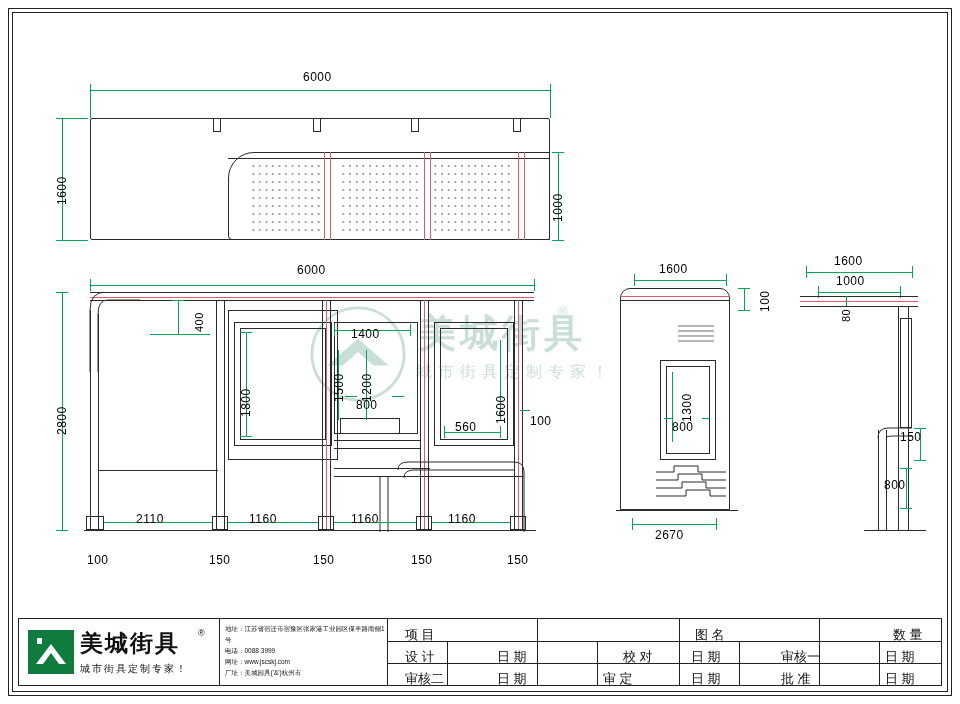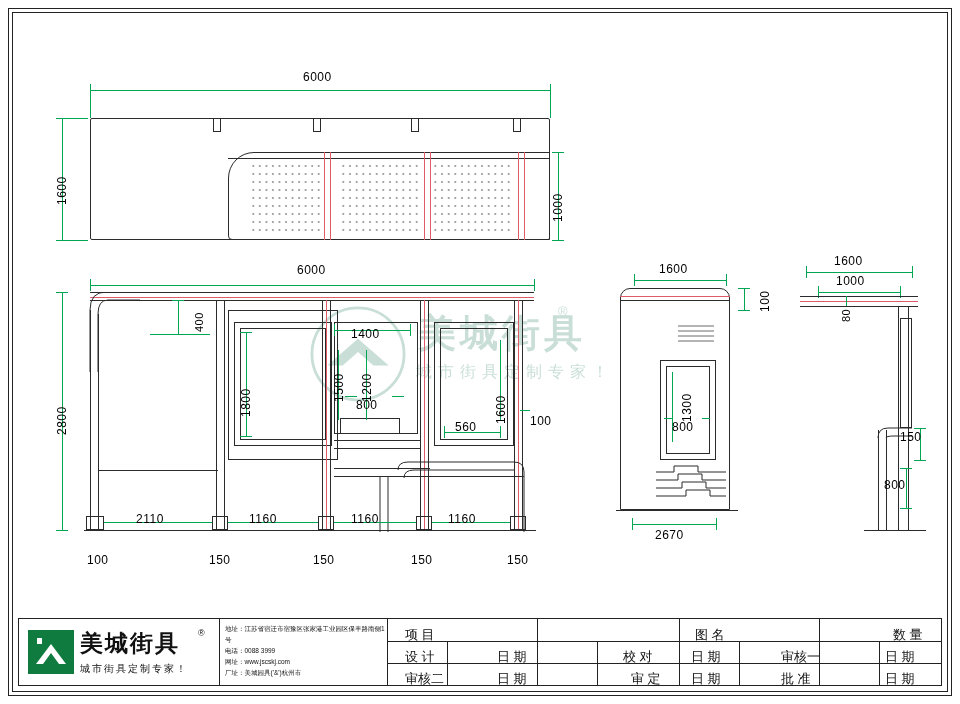--- a/index.html
+++ b/index.html
@@ -697,19 +697,19 @@
 
     <div class="tbl-label" style="left:386px;top:29px;">设 计</div>
     <div class="tbl-label" style="left:478px;top:29px;">日 期</div>
     <div class="tbl-label" style="left:604px;top:29px;">校 对</div>
     <div class="tbl-label" style="left:672px;top:29px;">日 期</div>
     <div class="tbl-label" style="left:762px;top:29px;">审核一</div>
     <div class="tbl-label" style="left:866px;top:29px;">日 期</div>
 
     <div class="tbl-label" style="left:386px;top:51px;">审核二</div>
     <div class="tbl-label" style="left:478px;top:51px;">日 期</div>
-    <div class="tbl-label" style="left:612px;top:51px;">审 定</div>
+    <div class="tbl-label" style="left:584px;top:51px;">审 定</div>
     <div class="tbl-label" style="left:672px;top:51px;">日 期</div>
     <div class="tbl-label" style="left:762px;top:51px;">批 准</div>
     <div class="tbl-label" style="left:866px;top:51px;">日 期</div>
   </div>
 
 </div>
 
 </body></html>

